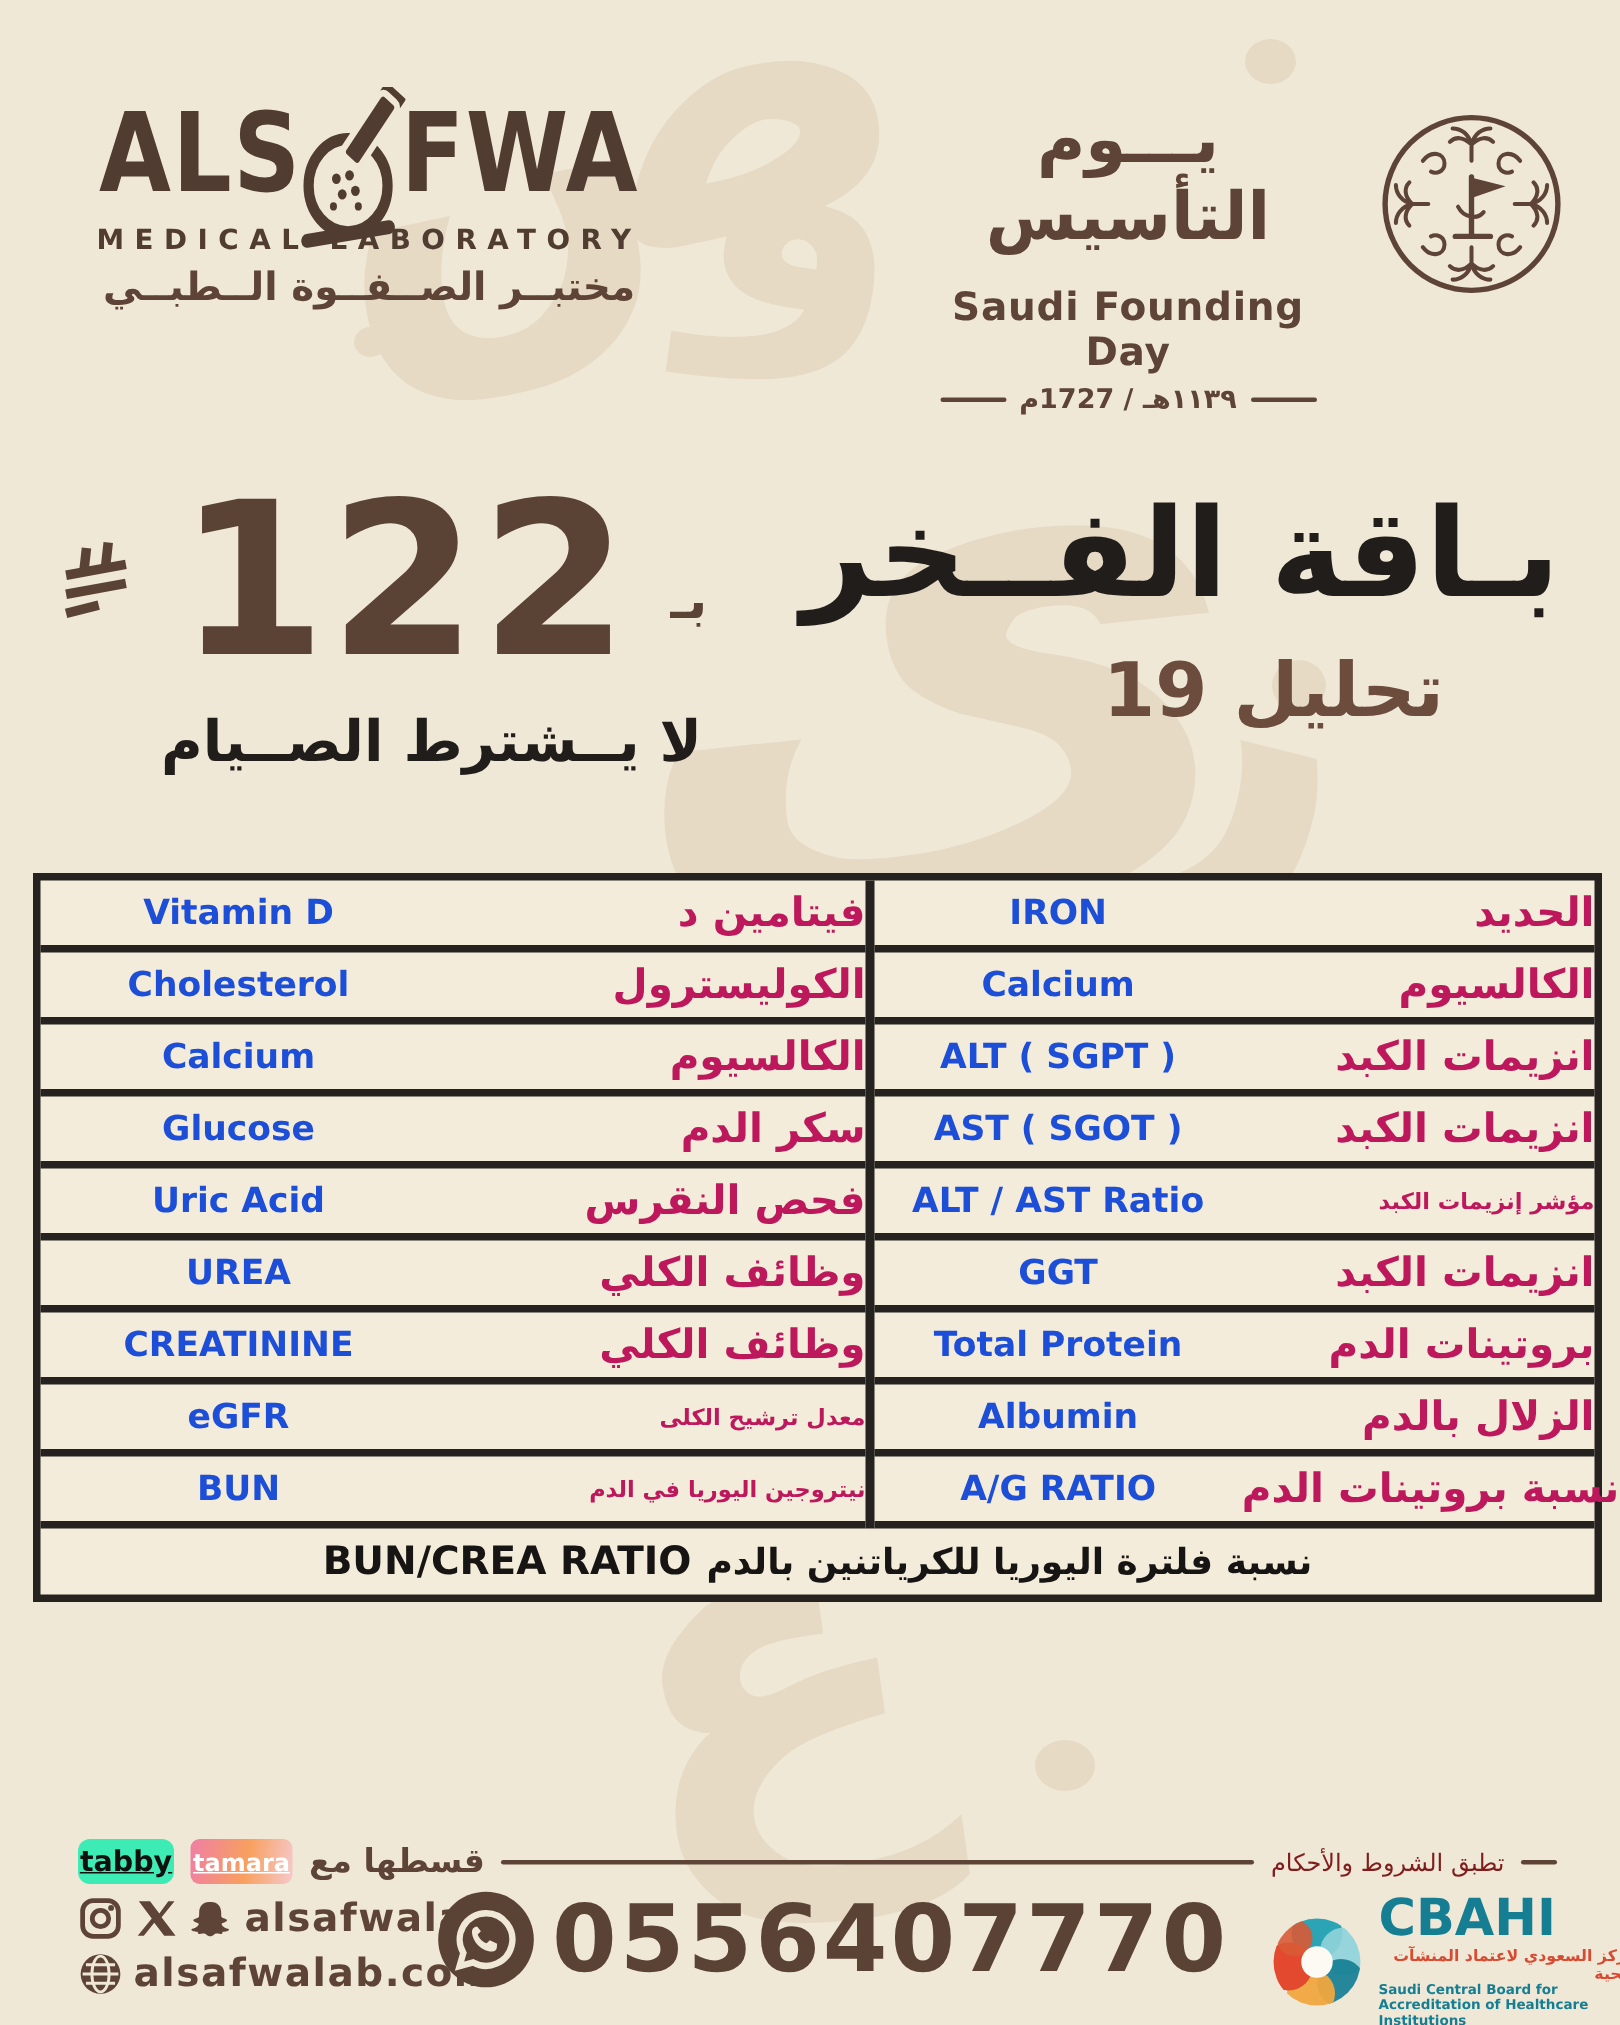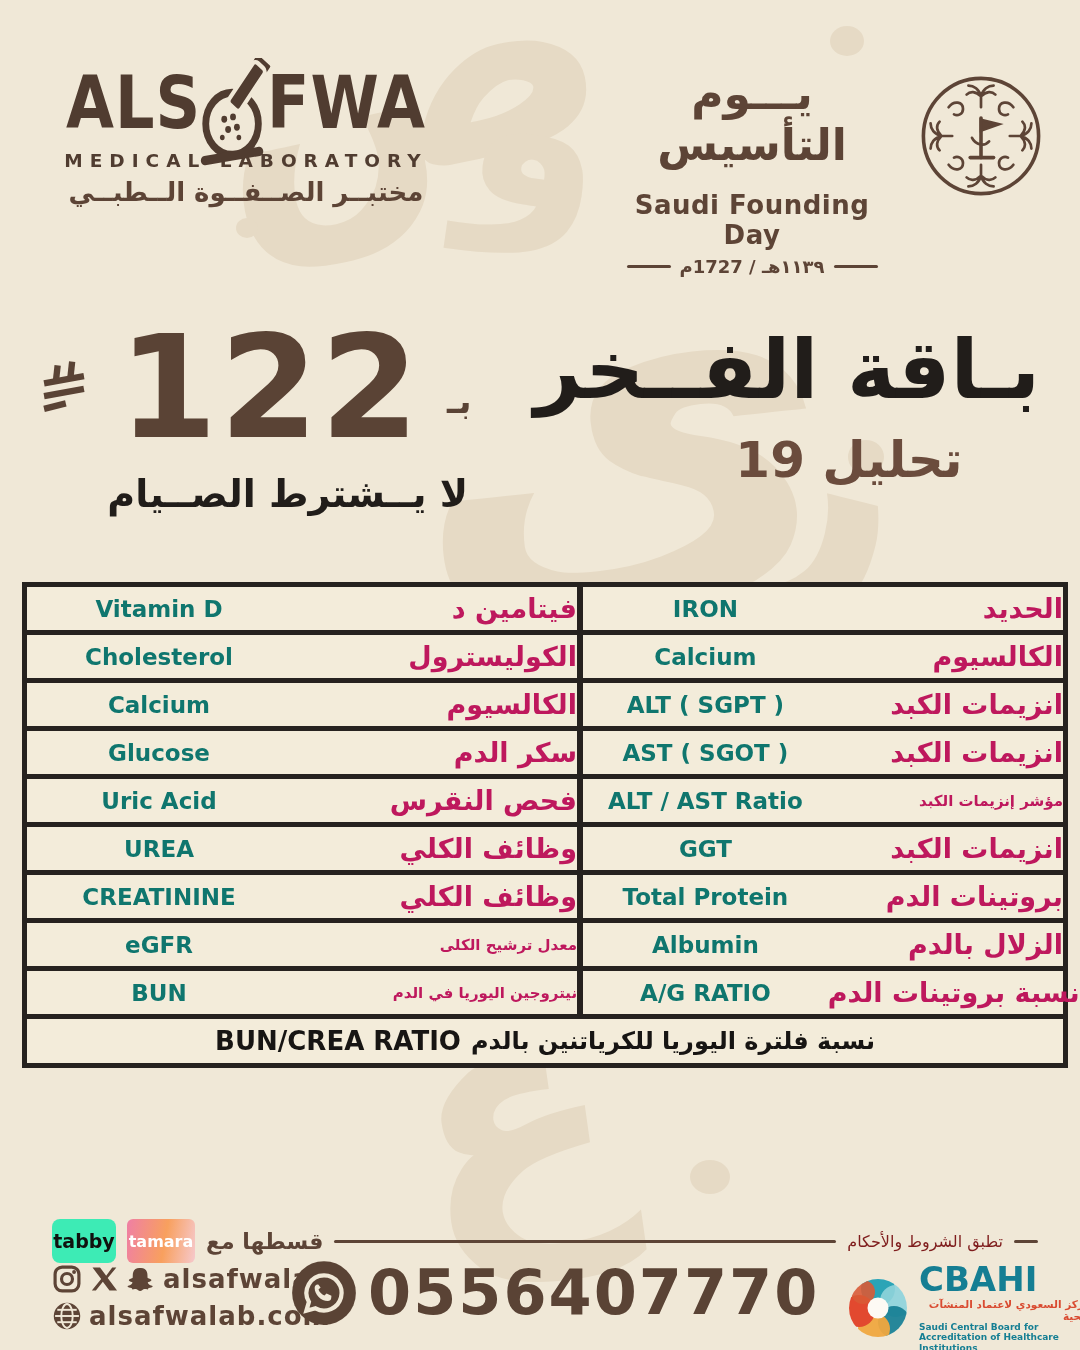--- a/index.html
+++ b/index.html
@@ -35,30 +35,30 @@
   .price{font-size:142px;line-height:.82;font-weight:800;color:#5a4335;letter-spacing:2px;}
   .price-prefix{font-size:34px;font-weight:700;color:#5a4335;margin-top:26px;}
   .fasting{margin-top:26px;font-size:38px;font-weight:800;color:#211d1a;}
   
   .tests-table{position:absolute;left:22px;top:582px;width:1036px;border:5px solid #26221f;background:#f3ecda;}
   .halves{display:flex;}
   .half{display:flex;flex-direction:column;}
   .half.left{width:53.4%;border-right:6px solid #26221f;}
   .half.right{width:46.6%;}
   .trow{height:43px;border-bottom:5px solid #26221f;display:flex;align-items:center;}
-  .trow .en{flex:0 0 48%;text-align:center;font-size:23px;font-weight:700;color:#0f766e;}
+  .trow .en{flex:0 0 48%;text-align:center;font-size:23px;font-weight:700;color:#1d4ed8;}
   .half.right .trow .en{flex-basis:51%;}
   .trow .ar{flex:1;font-size:27px;font-weight:700;color:#be185d;white-space:nowrap;}
   .trow .ar.sz-s{font-size:15px;}
   .span-row{height:44px;display:flex;align-items:center;justify-content:center;gap:10px;}
   .span-row .en{font-size:26px;font-weight:800;color:#171513;}
   .span-row .ar{font-size:24px;font-weight:700;color:#171513;}
   
   .pay-row{position:absolute;left:52px;right:42px;top:1222px;height:38px;display:flex;align-items:center;gap:11px;}
-  .badge{display:flex;align-items:center;justify-content:center;height:44px;border-radius:8px;flex:0 0 auto;}
+  .badge{display:flex;align-items:center;justify-content:center;height:30px;border-radius:8px;flex:0 0 auto;text-decoration:underline;}
   .badge.tabby{width:64px;background:#3debb5;color:#10110f;font-weight:800;font-size:19px;}
   .badge.tamara{width:68px;border-radius:6px;color:#fff;font-weight:800;font-size:16px;
     background:linear-gradient(100deg,#ef7fa5 0%,#f8a05e 55%,#f6c9cd 100%);}
   .pay-label{font-size:22px;font-weight:800;color:#5d4436;}
   .rule{flex:1;height:3px;background:#5d4436;border-radius:2px;}
   .terms{font-size:16px;font-weight:400;color:#7f1d1d;}
   .rule-stub{width:24px;height:3px;background:#5d4436;border-radius:2px;}
   .contact-left{position:absolute;left:52px;top:1264px;display:flex;flex-direction:column;gap:7px;color:#5d4436;}
   .c-row{display:flex;align-items:center;gap:7px;font-size:26px;font-weight:800;letter-spacing:1px;}
   .c-row svg{width:30px;height:30px;}

